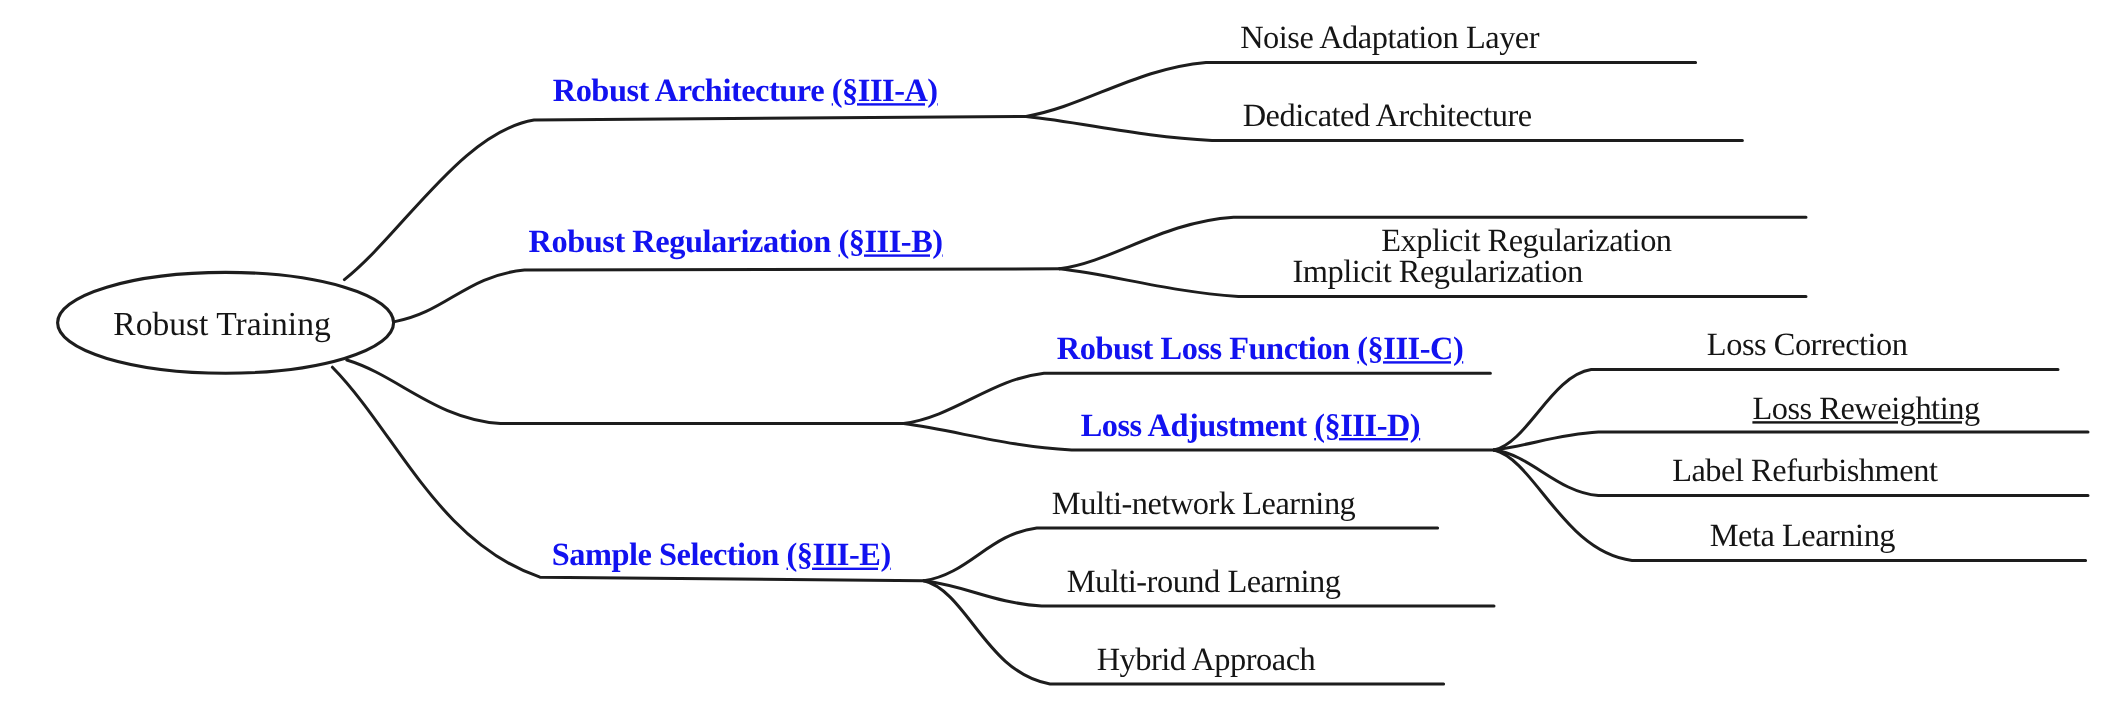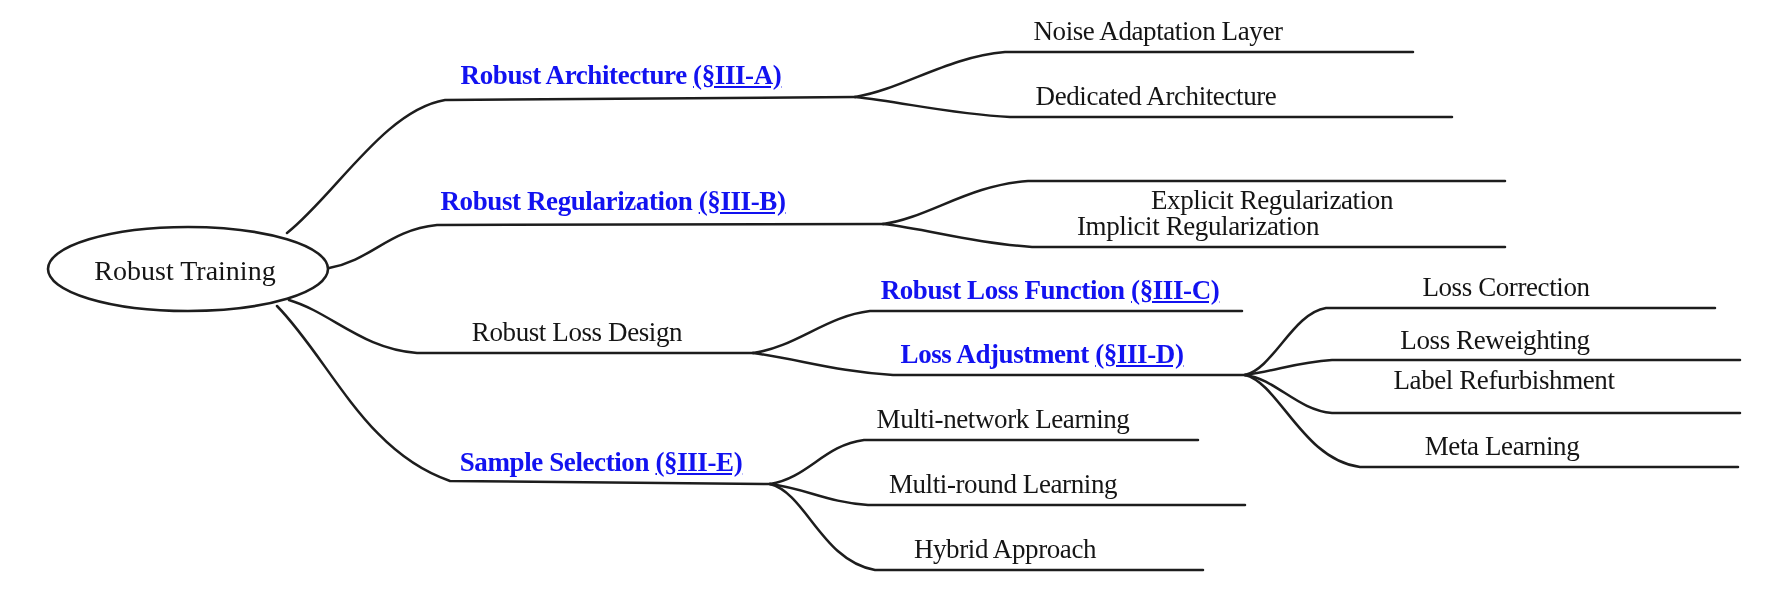--- a/index.html
+++ b/index.html
@@ -77,23 +77,20 @@
   <div class="label blue" style="left:621px;top:61px;">
     <span class="name">Robust Architecture</span>
     <span class="sect">(§III-A)</span>
   </div>
 
   <div class="label blue" style="left:613px;top:187px;">
     <span class="name">Robust Regularization</span>
     <span class="sect">(§III-B)</span>
   </div>
 
-  <div class="label plain" style="left:577px;top:318px;">
-    <span class="name">Robust Loss Design</span>
-  </div>
 
   <div class="label blue" style="left:601px;top:448px;">
     <span class="name">Sample Selection</span>
     <span class="sect">(§III-E)</span>
   </div>
 
   <div class="label plain" style="left:1158px;top:17px;text-align:center;">
     <span class="name">Noise Adaptation Layer</span>
   </div>
   <div class="label plain" style="left:1156px;top:82px;">
@@ -112,24 +109,24 @@
     <span class="sect">(§III-C)</span>
   </div>
   <div class="label blue" style="left:1042px;top:340px;">
     <span class="name">Loss Adjustment</span>
     <span class="sect">(§III-D)</span>
   </div>
 
   <div class="label plain" style="left:1506px;top:273px;">
     <span class="name">Loss Correction</span>
   </div>
-  <div class="label plain" style="left:1495px;top:326px;">
+  <div class="label plain" style="left:1555px;top:326px;text-decoration:underline;">
     <span class="name">Loss Reweighting</span>
   </div>
-  <div class="label plain" style="left:1504px;top:366px;">
+  <div class="label plain" style="left:1504px;top:378px;">
     <span class="name">Label Refurbishment</span>
   </div>
   <div class="label plain" style="left:1502px;top:432px;">
     <span class="name">Meta Learning</span>
   </div>
 
   <div class="label plain" style="left:1003px;top:405px;">
     <span class="name">Multi-network Learning</span>
   </div>
   <div class="label plain" style="left:1003px;top:470px;text-align:center;">

